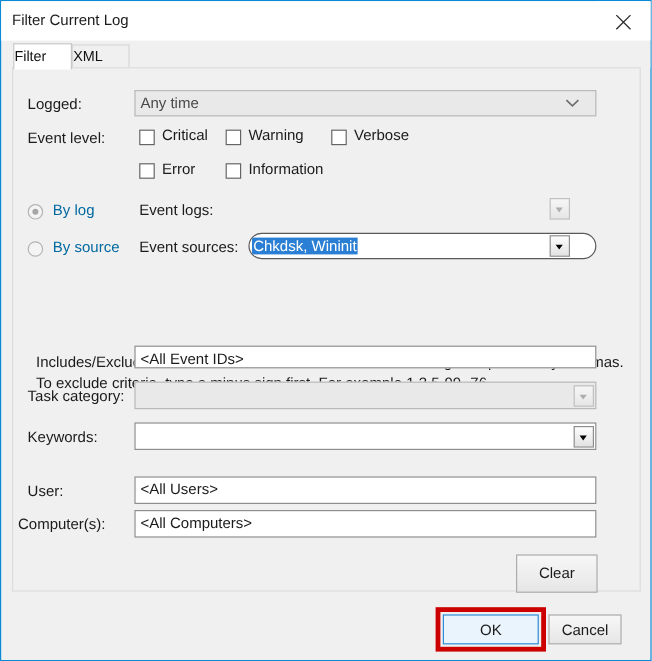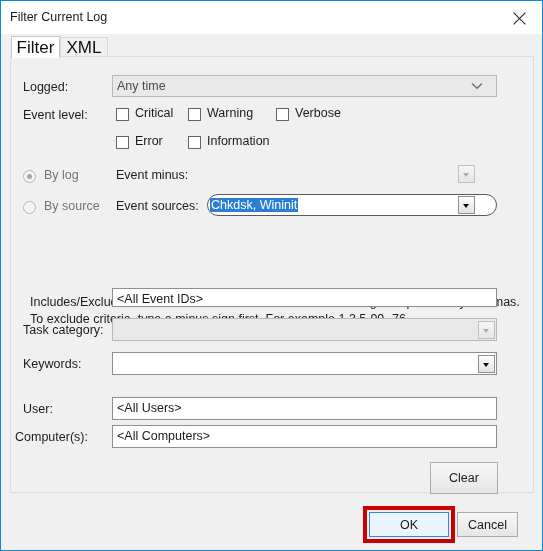--- a/index.html
+++ b/index.html
@@ -61,23 +61,23 @@
     top: 33px;
     width: 540px;
     height: 23px;
     background: #f0f0f0;
   }
   .tab {
     position: absolute;
     top: 3px;
     height: 20px;
     box-sizing: border-box;
-    font-size: 17px;
+    font-size: 12px;
     line-height: 19px;
-    text-align: center;
+    text-align: left;
     color: #111111;
     border: 1px solid #d4d4d4;
     border-bottom: none;
   }
   .tab.active {
     background: #ffffff;
     border-color: #c8c8c8;
     top: 2px;
     height: 22px;
     line-height: 21px;
@@ -102,21 +102,21 @@
     background: #f0f0f0;
   }
 
   
   .lbl {
     position: absolute;
     font-size: 12.5px;
     color: #1b1b1b;
     white-space: nowrap;
   }
-  .lbl.disabled { color: #737373; }
+  .lbl.disabled { color: #0369a1; }
 
   
   .field {
     position: absolute;
     box-sizing: border-box;
     font-size: 12.5px;
     line-height: 20px;
     background: #ffffff;
     border: 1px solid #8e8e8e;
     padding-left: 4px;
@@ -286,21 +286,21 @@
     <div class="cbwrap" style="left:177px; top:79px;">
       <span class="cbox"></span>
       <span class="cbtext">Information</span>
     </div>
 
     <div class="radio" style="left:12px; top:113px;">
       <span class="dot"></span>
     </div>
     <div class="lbl disabled" style="left:33px; top:111px;">By log</div>
 
-    <div class="lbl" style="left:105px; top:111px;">Event minus:</div>
+    <div class="lbl" style="left:105px; top:111px;">Event logs:</div>
     <div class="ddbtn disabled" style="left:447px; top:108px;">
       <span class="tri"></span>
     </div>
 
     <div class="radio" style="left:12px; top:144px;"></div>
     <div class="lbl disabled" style="left:33px; top:142px;">By source</div>
 
     <div class="lbl" style="left:105px; top:142px;">Event sources:</div>
     <div class="field focused" style="left:196px; top:137px; width:290px; height:22px; line-height:20px; padding-left:2px;border-radius:11px;">
       <span class="selhl">Chkdsk, Wininit</span>

